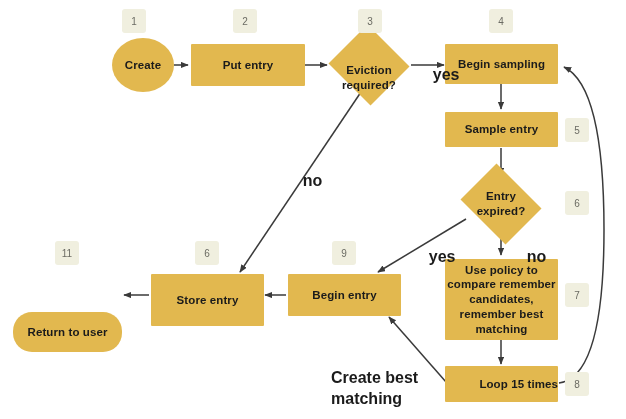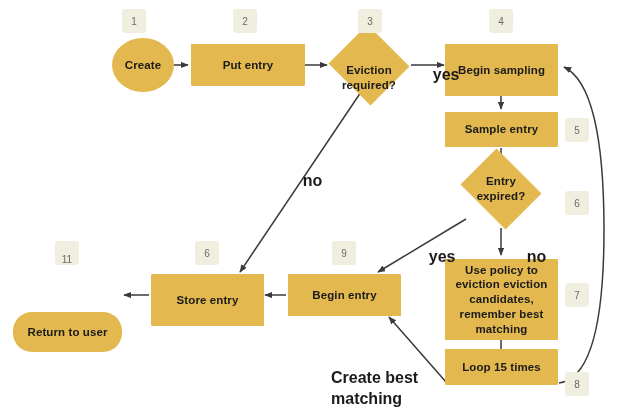--- a/index.html
+++ b/index.html
@@ -132,43 +132,43 @@
   <div class="node circle" style="left:112px; top:38px; width:62px; height:54px;">
     <span>Create</span>
   </div>
 
   <div class="node diamond" style="left:327px; top:26px; width:84px; height:78px;">
     <span class="diamond-shape"></span>
     <span class="diamond-label" style="white-space:pre-line;margin-top:26px;">Eviction
 required?</span>
   </div>
 
-  <div class="node rect" style="left:445px; top:44px; width:113px; height:52px;">
+  <div class="node rect" style="left:445px; top:44px; width:113px; height:40px;">
     <span>Begin sampling</span>
   </div>
 
   <div class="node rect" style="left:445px; top:112px; width:113px; height:35px;">
     <span>Sample entry</span>
   </div>
 
-  <div class="node diamond" style="left:456px; top:153px; width:90px; height:72px;">
+  <div class="node diamond" style="left:456px; top:168px; width:90px; height:72px;">
     <span class="diamond-shape"></span>
     <span class="diamond-label" style="white-space:pre-line;">Entry
 expired?</span>
   </div>
 
   <div class="node rect" style="left:445px; top:259px; width:113px; height:81px; white-space:pre-line;">
     <span style="white-space:pre-line;">Use policy to
-eviction eviction
+compare remember
 candidates,
 remember best
 matching</span>
   </div>
 
-  <div class="node rect" style="left:445px; top:349px; width:113px; height:36px;">
+  <div class="node rect" style="left:445px; top:366px; width:113px; height:36px;justify-content:flex-end;">
     <span>Loop 15 times</span>
   </div>
 
   <div class="node rect" style="left:288px; top:274px; width:113px; height:42px;">
     <span>Begin entry</span>
   </div>
 
   <div class="node rect" style="left:151px; top:274px; width:113px; height:52px;">
     <span>Store entry</span>
   </div>
@@ -200,21 +200,21 @@
     </div>
   <div class="badge" style="left:565px; top:372px;">
     <span>8</span>
     </div>
   <div class="badge" style="left:332px; top:241px;">
     <span>9</span>
     </div>
   <div class="badge" style="left:195px; top:241px;">
     <span>6</span>
     </div>
-  <div class="badge" style="left:55px;  top:241px;align-items:flex-end;">
+  <div class="badge" style="left:55px;  top:241px;">
     <span>11</span>
     </div>
 
   <div class="edge-label" style="left:415px; top:44px;">
     <span>yes</span>
   </div>
   <div class="edge-label" style="left:285px; top:150px;">
     <span>no</span>
   </div>
   <div class="edge-label" style="left:411px; top:226px;">

